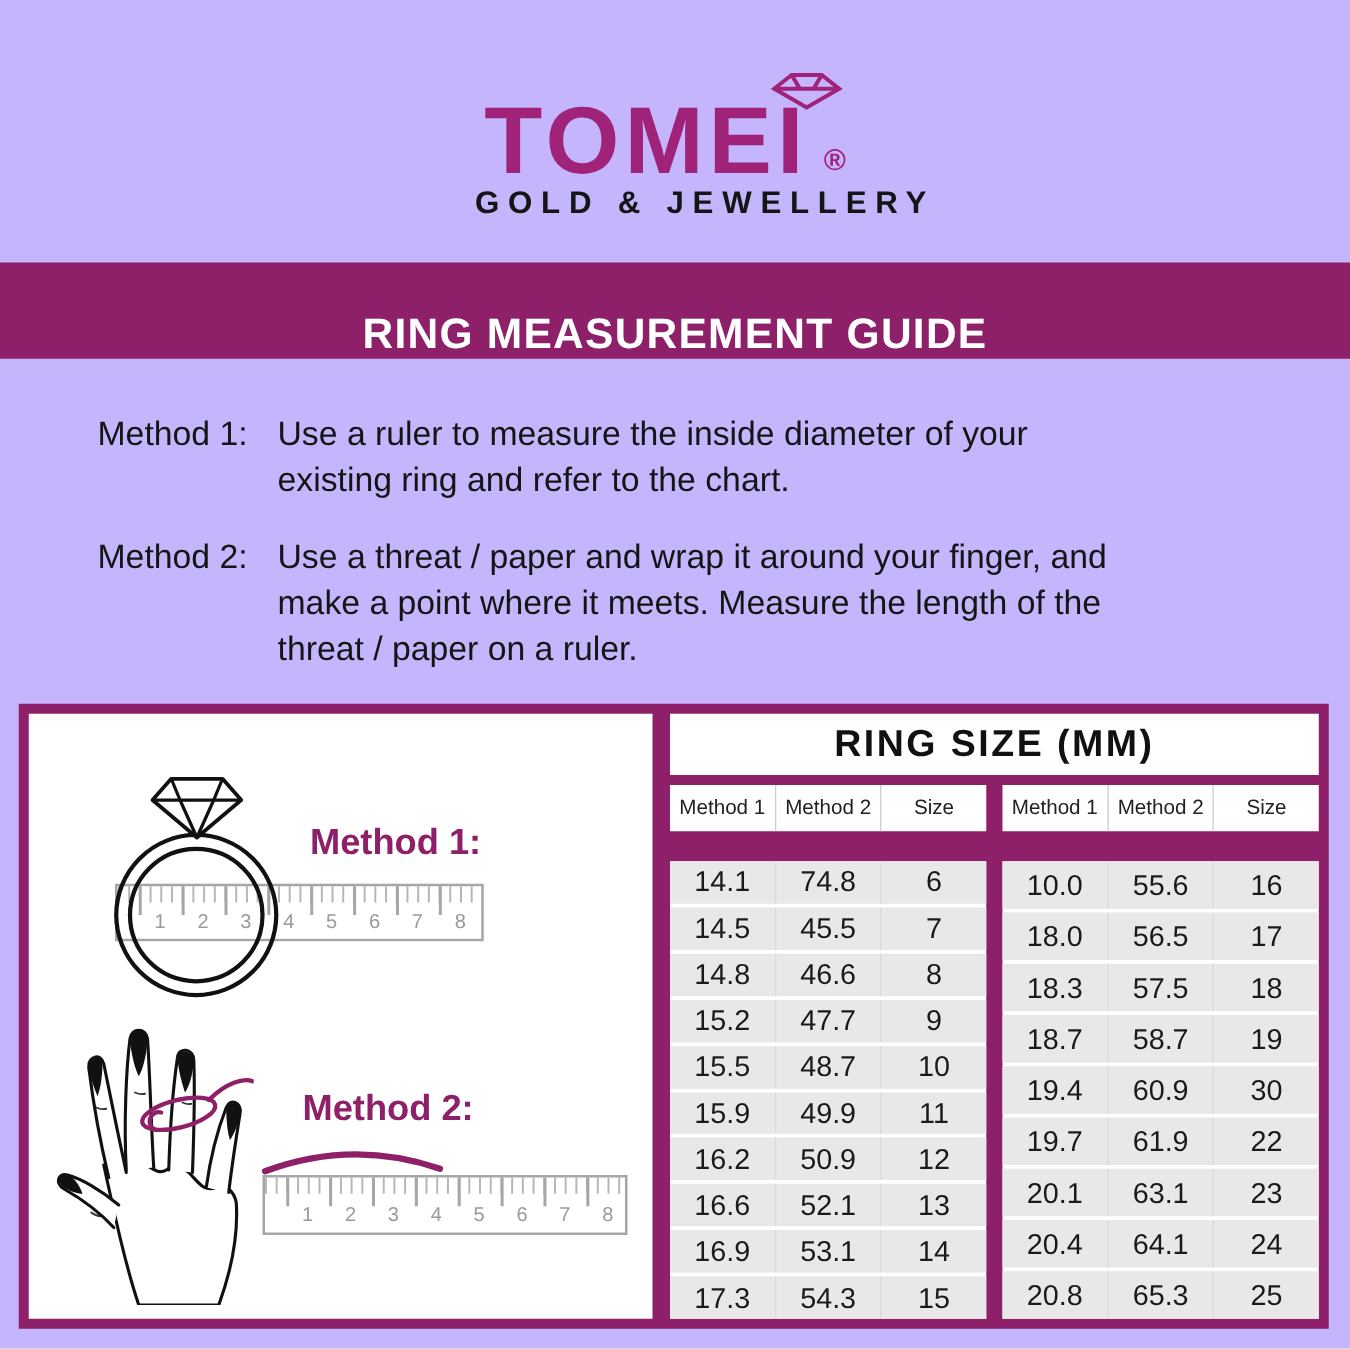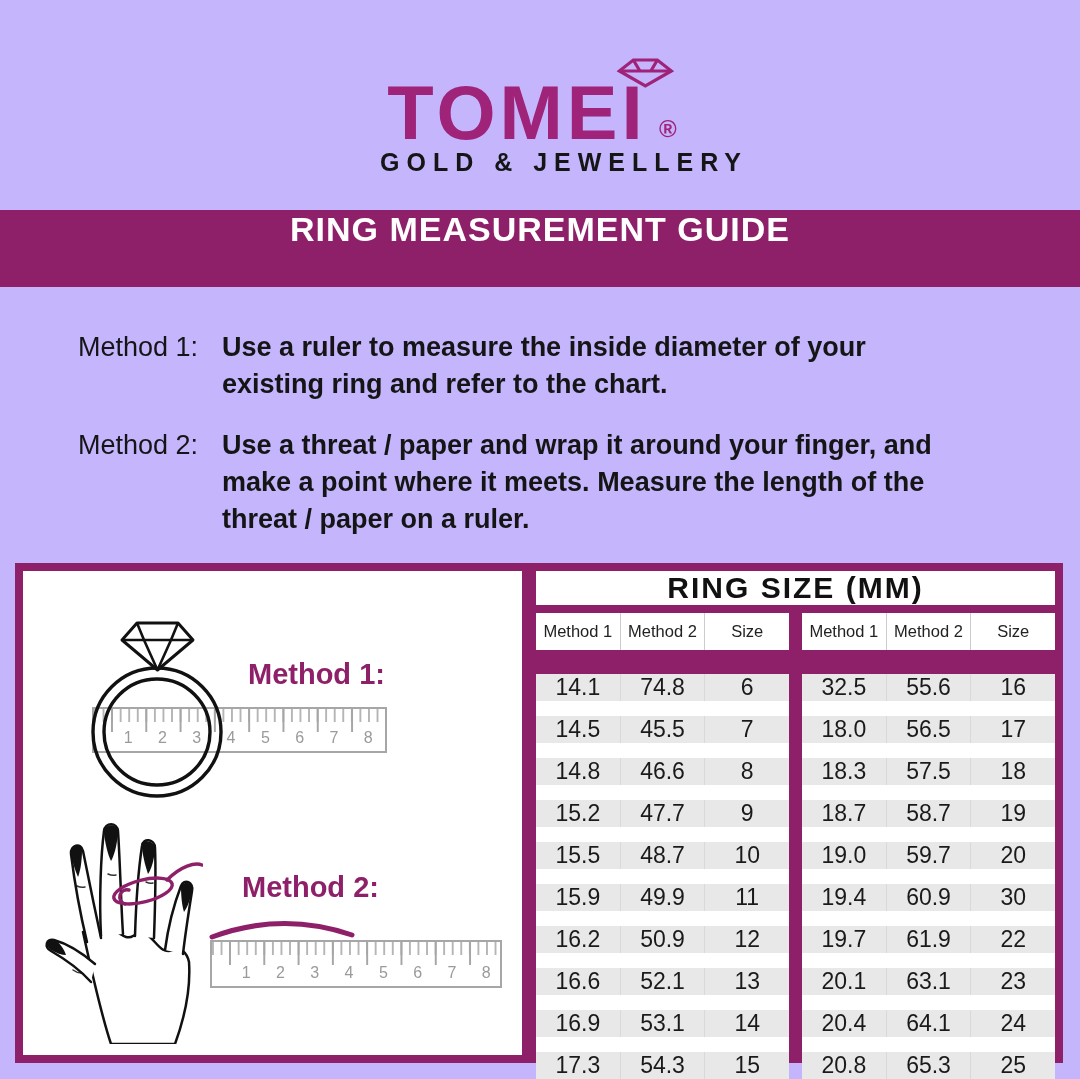--- a/index.html
+++ b/index.html
@@ -18,28 +18,28 @@
   .logo{position:absolute;top:75px;left:calc(50% - 23px);transform:translateX(-50%);}
   .logo-inner{position:relative;display:inline-block;}
   .logo-text{font-size:76px;font-weight:900;letter-spacing:4px;line-height:1;color:var(--magenta);}
   .logo-diamond{position:absolute;top:-18px;right:-28px;width:58px;height:32px;}
   .logo-reg{position:absolute;top:40px;right:-30px;font-size:24px;font-weight:700;color:var(--magenta);}
   .tagline{position:absolute;top:148px;left:0;width:100%;text-align:center;
            font-size:25px;font-weight:600;letter-spacing:7px;color:#151515;padding-left:48px;}
 
   
   .banner{position:absolute;top:210px;left:0;width:1080px;height:77px;background:var(--purple);
-          display:flex;align-items:flex-start;justify-content:center;}
+          display:flex;align-items:flex-end;justify-content:center;}
   .banner-title{color:#fff;font-size:34px;font-weight:800;letter-spacing:1px;}
 
   
   .instructions{position:absolute;top:329px;left:78px;width:950px;}
   .instr{display:flex;margin-bottom:24px;font-size:27px;line-height:37px;color:#151515;}
   .instr-label{flex:0 0 144px;}
-  .instr-lines div{white-space:nowrap;font-weight:bold;}
+  .instr-lines div{white-space:nowrap;}
 
   
   .bottom{position:absolute;top:563px;left:15px;width:1048px;height:500px;background:var(--purple);
           padding:8px;display:flex;gap:14px;}
   .illus-box{flex:0 0 499px;background:#fff;position:relative;}
 
   
   .ruler{position:absolute;background:#fff;border:2px solid var(--rulergrey);}
   .ruler::before{content:"";position:absolute;inset:0;
     background-image:linear-gradient(90deg,var(--rulergrey) 0 2px,transparent 2px),
@@ -64,21 +64,21 @@
   .chart-box{flex:1;display:flex;flex-direction:column;min-width:0;border-radius:16px;}
   .chart-title{background:#fff;height:49px;margin-bottom:8px;display:flex;align-items:center;
                justify-content:center;font-size:30px;font-weight:600;letter-spacing:2px;color:#111;}
   .chart-cols{flex:1;display:flex;gap:13px;}
   .subtable{flex:1;display:flex;flex-direction:column;min-width:0;}
   .sub-header{display:flex;background:#fff;height:37px;margin-bottom:24px;}
   .hcell{flex:1;display:flex;align-items:center;justify-content:center;
          font-size:16.5px;color:#222;border-right:1px solid #ccc;}
   .hcell:last-child{border-right:none;}
   .sub-body{flex:1;display:flex;flex-direction:column;background:#fff;}
-  .trow{flex:1;display:flex;background:var(--rowgrey);margin-bottom:15px;}
+  .trow{flex:1;display:flex;background:var(--rowgrey);margin-bottom:3px;}
   .trow:last-child{margin-bottom:0;}
   .tcell{flex:1;display:flex;align-items:center;justify-content:center;
          font-size:23px;font-weight:500;color:#1a1a1a;border-right:1px solid #d9d9d9;}
   .tcell:last-child{border-right:none;}
 </style>
 </head>
 <body>
 
 <div class="page">
 
@@ -290,21 +290,21 @@
         <div class="subtable">
           <div class="sub-header">
 
           <div class="hcell">Method 1</div>
               <div class="hcell">Method 2</div>
               <div class="hcell">Size</div>
             </div>
           <div class="sub-body">
 
               <div class="trow">
-                <div class="tcell">32.5</div>
+                <div class="tcell">10.0</div>
                 <div class="tcell">55.6</div>
                 <div class="tcell">16</div>
               </div>
 
               <div class="trow">
                 <div class="tcell">18.0</div>
                 <div class="tcell">56.5</div>
                 <div class="tcell">17</div>
               </div>
 
@@ -313,25 +313,20 @@
                 <div class="tcell">57.5</div>
                 <div class="tcell">18</div>
               </div>
 
               <div class="trow">
                 <div class="tcell">18.7</div>
                 <div class="tcell">58.7</div>
                 <div class="tcell">19</div>
               </div>
 
-              <div class="trow">
-                <div class="tcell">19.0</div>
-                <div class="tcell">59.7</div>
-                <div class="tcell">20</div>
-              </div>
 
               <div class="trow">
                 <div class="tcell">19.4</div>
                 <div class="tcell">60.9</div>
                 <div class="tcell">30</div>
               </div>
 
               <div class="trow">
                 <div class="tcell">19.7</div>
                 <div class="tcell">61.9</div>

